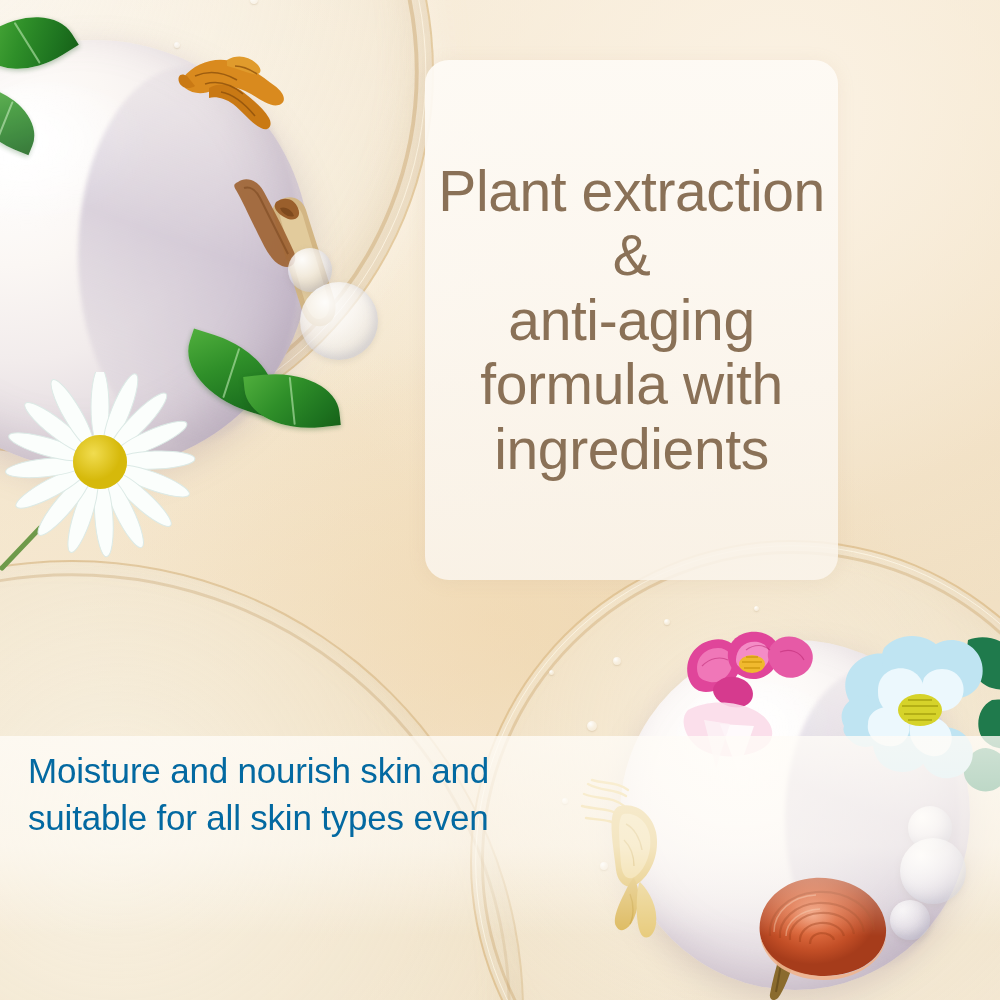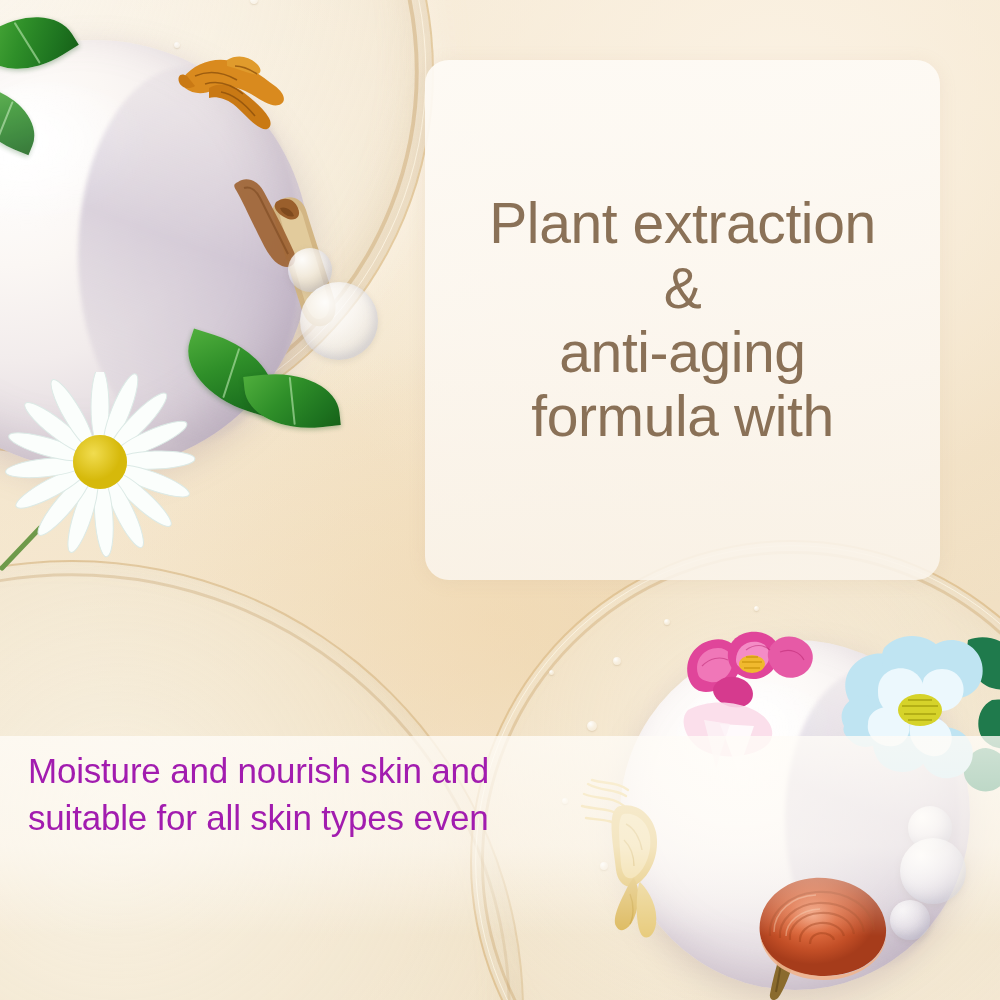--- a/index.html
+++ b/index.html
@@ -94,32 +94,32 @@
     box-shadow:0 2px 5px rgba(30,90,30,.32);}
   .leaf::after{content:"";position:absolute;left:50%;top:8%;width:1.5px;height:84%;
     background:rgba(200,240,190,.55);transform:translateX(-50%) rotate(0deg);border-radius:2px;}
 
   
   .bubble{position:absolute;border-radius:50%;
     background:radial-gradient(circle at 32% 26%, rgba(255,255,255,.95) 0%, rgba(250,250,252,.66) 40%, rgba(226,228,234,.42) 75%, rgba(244,244,248,.30) 100%);
     box-shadow:inset -4px -5px 10px rgba(170,170,190,.35), 0 2px 6px rgba(160,150,140,.22);}
 
   
-  .text-card{position:absolute;left:425px;top:60px;width:515px;height:520px;border-radius:24px;
+  .text-card{position:absolute;left:425px;top:60px;width:413px;height:520px;border-radius:24px;
     background:linear-gradient(175deg, rgba(254,251,246,.93) 0%, rgba(252,247,240,.90) 55%, rgba(250,244,235,.88) 100%);
     box-shadow:0 2px 18px rgba(190,160,120,.12);
     display:flex;align-items:center;justify-content:center;}
   .headline{margin:0;padding:0 14px;text-align:center;color:#8A7157;
     font-size:57px;line-height:1.13;font-weight:400;letter-spacing:-.4px;}
   .headline .ln{display:block;white-space:nowrap;}
 
   
   .band-lower{position:absolute;left:0;top:736px;width:1000px;height:200px;
     background:linear-gradient(180deg, rgba(255,252,247,.80) 0%, rgba(255,252,247,.62) 55%, rgba(255,252,247,.0) 100%);}
-  .body-copy{position:absolute;left:28px;top:748px;width:590px;color:#a21caf;
+  .body-copy{position:absolute;left:28px;top:748px;width:590px;color:#0369a1;
     font-size:35px;line-height:1.34;font-weight:400;letter-spacing:-.2px;}
   .body-copy .ln{display:block;white-space:nowrap;}
 </style>
 </head>
 <body>
 
 <div class="stage">
 
   <div class="bg-base"></div>
   <div class="bg-warm"></div>
@@ -356,20 +356,21 @@
   <div class="bubble" style="left:908px;top:806px;width:44px;height:44px;"></div>
   <div class="bubble" style="left:900px;top:838px;width:66px;height:66px;"></div>
   <div class="bubble" style="left:890px;top:900px;width:40px;height:40px;opacity:.85;"></div>
 
   <div class="text-card">
     <h1 class="headline">
       <span class="ln">Plant extraction</span>
       <span class="ln">&amp;</span>
       <span class="ln">anti-aging</span>
       <span class="ln">formula with</span>
+      <span class="ln">ingredients</span>
     </h1>
   </div>
 
   <div class="band-lower"></div>
   <div class="body-copy">
     <span class="ln">Moisture and nourish skin and</span>
     <span class="ln">suitable for all skin types even</span>
   </div>
 
 </div>

